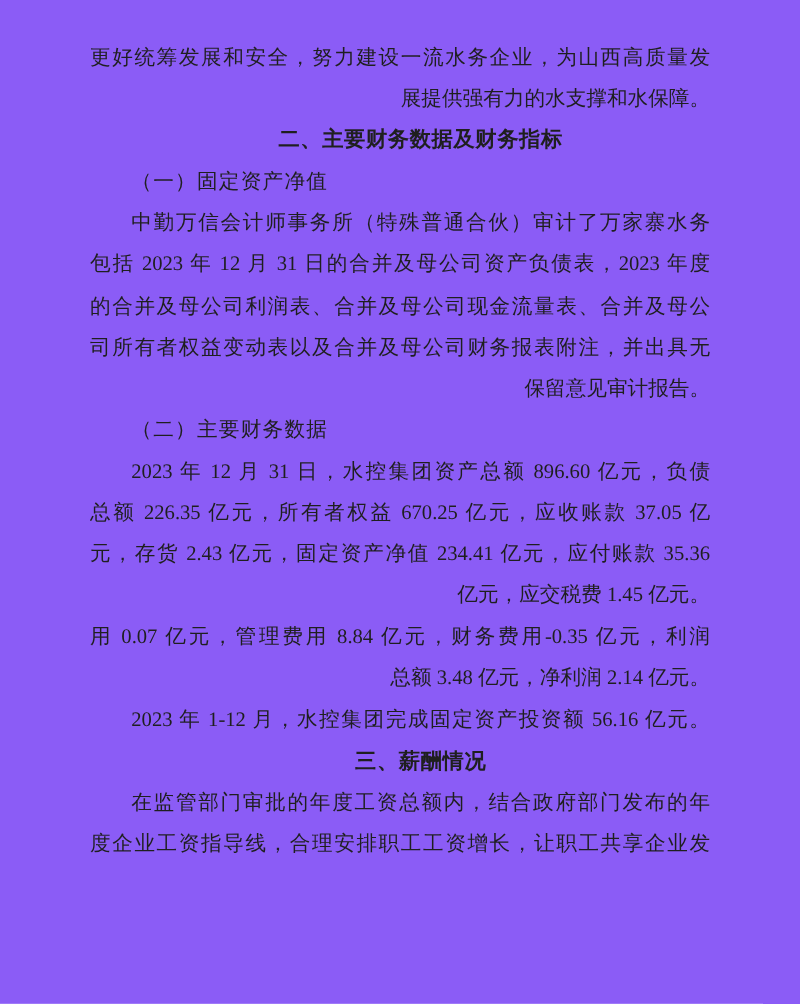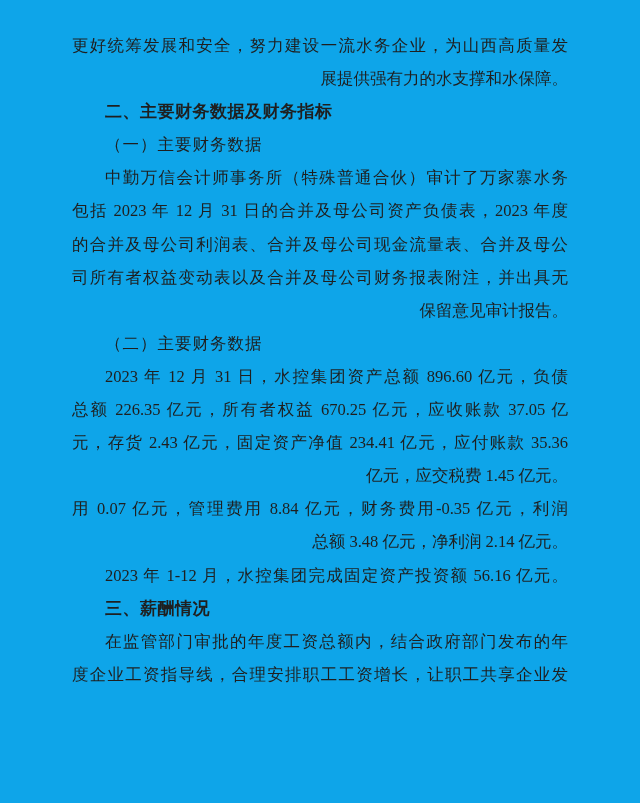--- a/index.html
+++ b/index.html
@@ -1,21 +1,21 @@
 <!DOCTYPE html>
 <html><head>
 <meta charset="utf-8">
 <style>
   html, body { margin: 0; padding: 0; }
   body { background: #ffffff; }
   .page {
     position: relative;
     width: 640px;
     height: 803px;
-    background: #0ea5e9;
+    background: #8b5cf6;
     box-sizing: border-box;
     padding: 29px 72px 0 72px;
     color: #1f1f1f;
     overflow: hidden;
   }
   .line {
     height: 33.1px;
     line-height: 33.1px;
     font-size: 16.5px;
     white-space: normal;
@@ -30,37 +30,37 @@
     text-align-last: justify;
   }
   .indent {
     text-indent: 33px;
   }
   .h-hei {
     font-family: "Liberation Sans", "DejaVu Sans", sans-serif;
     font-weight: bold;
     font-size: 17px;
     letter-spacing: 0.5px;
-    text-align: left;
+    text-align: center;
   }
   .h-kai {
     font-family: "Liberation Serif", "DejaVu Serif", serif;
     font-size: 16.5px;
     letter-spacing: 1px;
     text-align: left;
   }
 </style>
 </head>
 <body>
 
 <div class="page">
   <div class="line body justify">更好统筹发展和安全，努力建设一流水务企业，为山西高质量发</div>
   <div class="line body">展提供强有力的水支撑和水保障。</div>
   <div class="line h-hei indent">二、主要财务数据及财务指标</div>
-  <div class="line h-kai indent">（一）主要财务数据</div>
+  <div class="line h-kai indent">（一）固定资产净值</div>
   <div class="line body justify indent">中勤万信会计师事务所（特殊普通合伙）审计了万家寨水务</div>
   <div class="line body justify">包括 2023 年 12 月 31 日的合并及母公司资产负债表，2023 年度</div>
   <div class="line body justify">的合并及母公司利润表、合并及母公司现金流量表、合并及母公</div>
   <div class="line body justify">司所有者权益变动表以及合并及母公司财务报表附注，并出具无</div>
   <div class="line body">保留意见审计报告。</div>
   <div class="line h-kai indent">（二）主要财务数据</div>
   <div class="line body justify indent">2023 年 12 月 31 日，水控集团资产总额 896.60 亿元，负债</div>
   <div class="line body justify">总额 226.35 亿元，所有者权益 670.25 亿元，应收账款 37.05 亿</div>
   <div class="line body justify">元，存货 2.43 亿元，固定资产净值 234.41 亿元，应付账款 35.36</div>
   <div class="line body">亿元，应交税费 1.45 亿元。</div>

